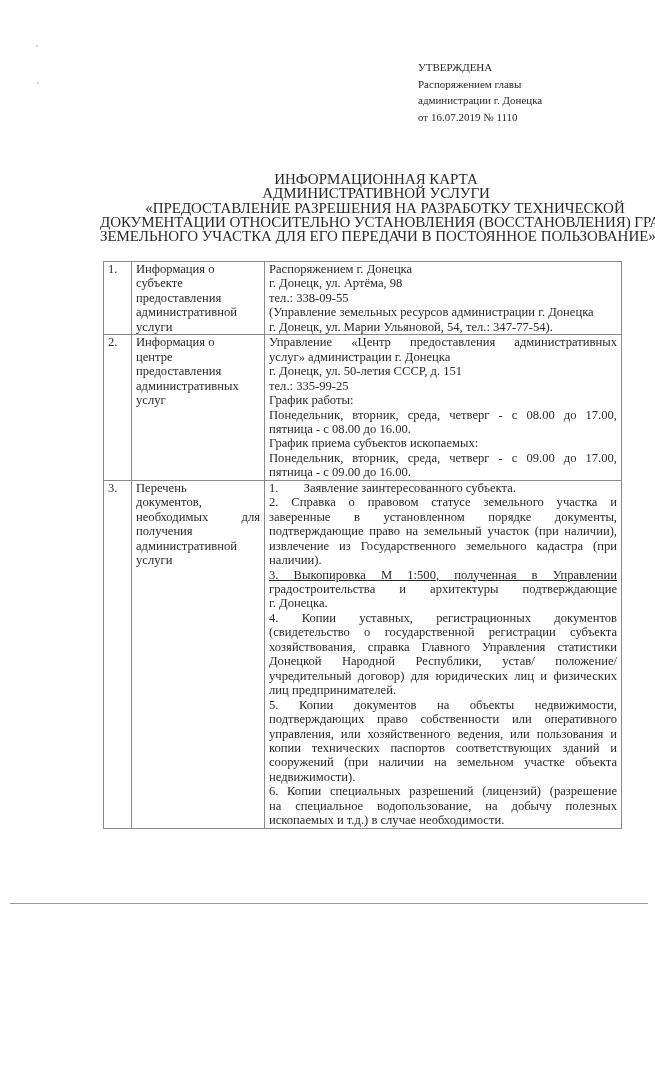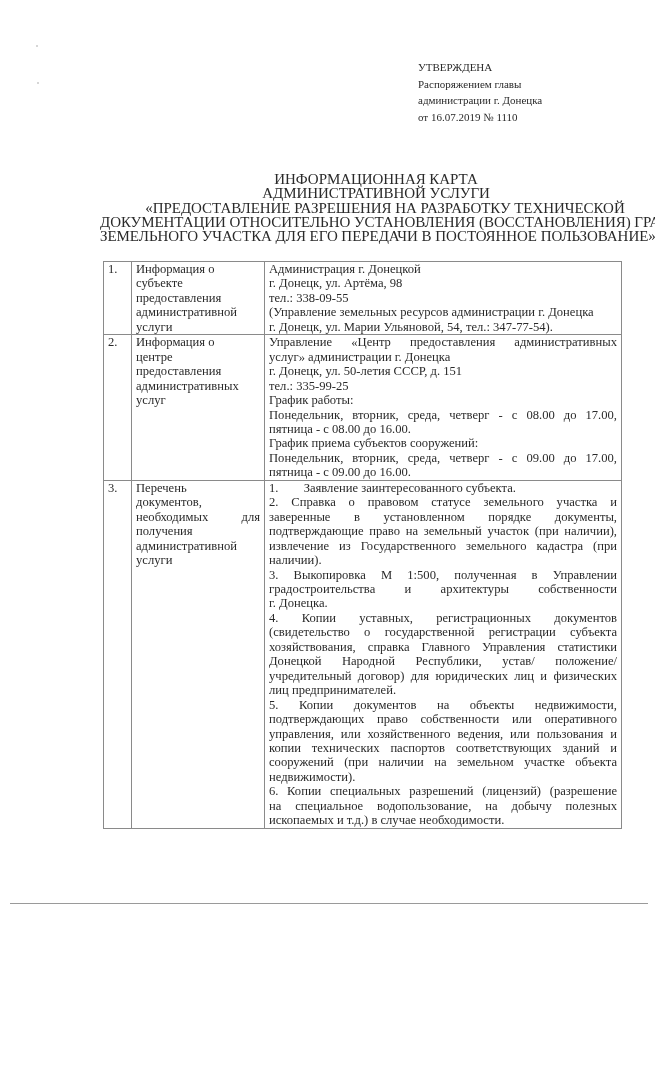--- a/index.html
+++ b/index.html
@@ -59,21 +59,21 @@
       <tr>
         <td class="num">1.</td>
         <td class="label">
           <span class="line left">Информация о</span>
           <span class="line left">субъекте</span>
           <span class="line left">предоставления</span>
           <span class="line left">административной</span>
           <span class="line left">услуги</span>
         </td>
         <td class="content">
-          <span class="line left" style="white-space: pre;">Администрация г. Донецкой</span>
+          <span class="line left" style="white-space: pre;">Распоряжением г. Донецка</span>
           <span class="line left" style="white-space: pre; text-align: right;">г. Донецк, ул. Артёма, 98</span>
           <span class="line left" style="white-space: pre;">тел.: 338-09-55</span>
           <span class="line left" style="white-space: pre;">(Управление земельных ресурсов администрации г. Донецка</span>
           <span class="line left" style="white-space: pre;">г. Донецк, ул. Марии Ульяновой, 54, тел.: 347-77-54).</span>
         </td>
       </tr>
       <tr>
         <td class="num">2.</td>
         <td class="label">
           <span class="line left">Информация о</span>
@@ -83,21 +83,21 @@
           <span class="line left">услуг</span>
         </td>
         <td class="content">
           <span class="line just" style="white-space: normal;">Управление «Центр предоставления административных</span>
           <span class="line left" style="white-space: pre;">услуг» администрации г. Донецка</span>
           <span class="line left" style="white-space: pre;">г. Донецк, ул. 50-летия СССР, д. 151</span>
           <span class="line left" style="white-space: pre;">тел.: 335-99-25</span>
           <span class="line left" style="white-space: pre;">График работы:</span>
           <span class="line just" style="white-space: normal;">Понедельник, вторник, среда, четверг - с 08.00 до 17.00,</span>
           <span class="line left" style="white-space: pre;">пятница - с 08.00 до 16.00.</span>
-          <span class="line left" style="white-space: pre;">График приема субъектов сооружений:</span>
+          <span class="line left" style="white-space: pre;">График приема субъектов ископаемых:</span>
           <span class="line just" style="white-space: normal;">Понедельник, вторник, среда, четверг - с 09.00 до 17.00,</span>
           <span class="line left" style="white-space: pre;">пятница - с 09.00 до 16.00.</span>
         </td>
       </tr>
       <tr>
         <td class="num">3.</td>
         <td class="label">
           <span class="line left">Перечень</span>
           <span class="line left">документов,</span>
           <span class="line just">необходимых для</span>
@@ -105,22 +105,22 @@
           <span class="line left">административной</span>
           <span class="line left">услуги</span>
         </td>
         <td class="content">
           <span class="line left" style="white-space: pre;">1.        Заявление заинтересованного субъекта.</span>
           <span class="line just" style="white-space: normal;">2.      Справка о правовом статусе земельного участка и</span>
           <span class="line just" style="white-space: normal;">заверенные в установленном порядке документы,</span>
           <span class="line just" style="white-space: normal;">подтверждающие право на земельный участок (при наличии),</span>
           <span class="line just" style="white-space: normal;">извлечение из Государственного земельного кадастра (при</span>
           <span class="line left" style="white-space: pre;">наличии).</span>
-          <span class="line just" style="white-space: normal;">3. Выкопировка М 1:500, полученная в Управлении</span>
-          <span class="line just" style="white-space: normal;">градостроительства и архитектуры собственности</span>
+          <span class="line just" style="white-space: normal; text-decoration: underline;">3. Выкопировка М 1:500, полученная в Управлении</span>
+          <span class="line just" style="white-space: normal;">градостроительства и архитектуры подтверждающие</span>
           <span class="line left" style="white-space: pre;">г. Донецка.</span>
           <span class="line just" style="white-space: normal;">4. Копии уставных, регистрационных документов</span>
           <span class="line just" style="white-space: normal;">(свидетельство о государственной регистрации субъекта</span>
           <span class="line just" style="white-space: normal;">хозяйствования, справка Главного Управления статистики</span>
           <span class="line just" style="white-space: normal;">Донецкой Народной Республики, устав/ положение/</span>
           <span class="line just" style="white-space: normal;">учредительный договор) для юридических лиц и физических</span>
           <span class="line left" style="white-space: pre; text-align: right;">лиц предпринимателей.</span>
           <span class="line just" style="white-space: normal;">5. Копии документов на объекты недвижимости,</span>
           <span class="line just" style="white-space: normal;">подтверждающих право собственности или оперативного</span>
           <span class="line just" style="white-space: normal;">управления, или хозяйственного ведения, или пользования и</span>

